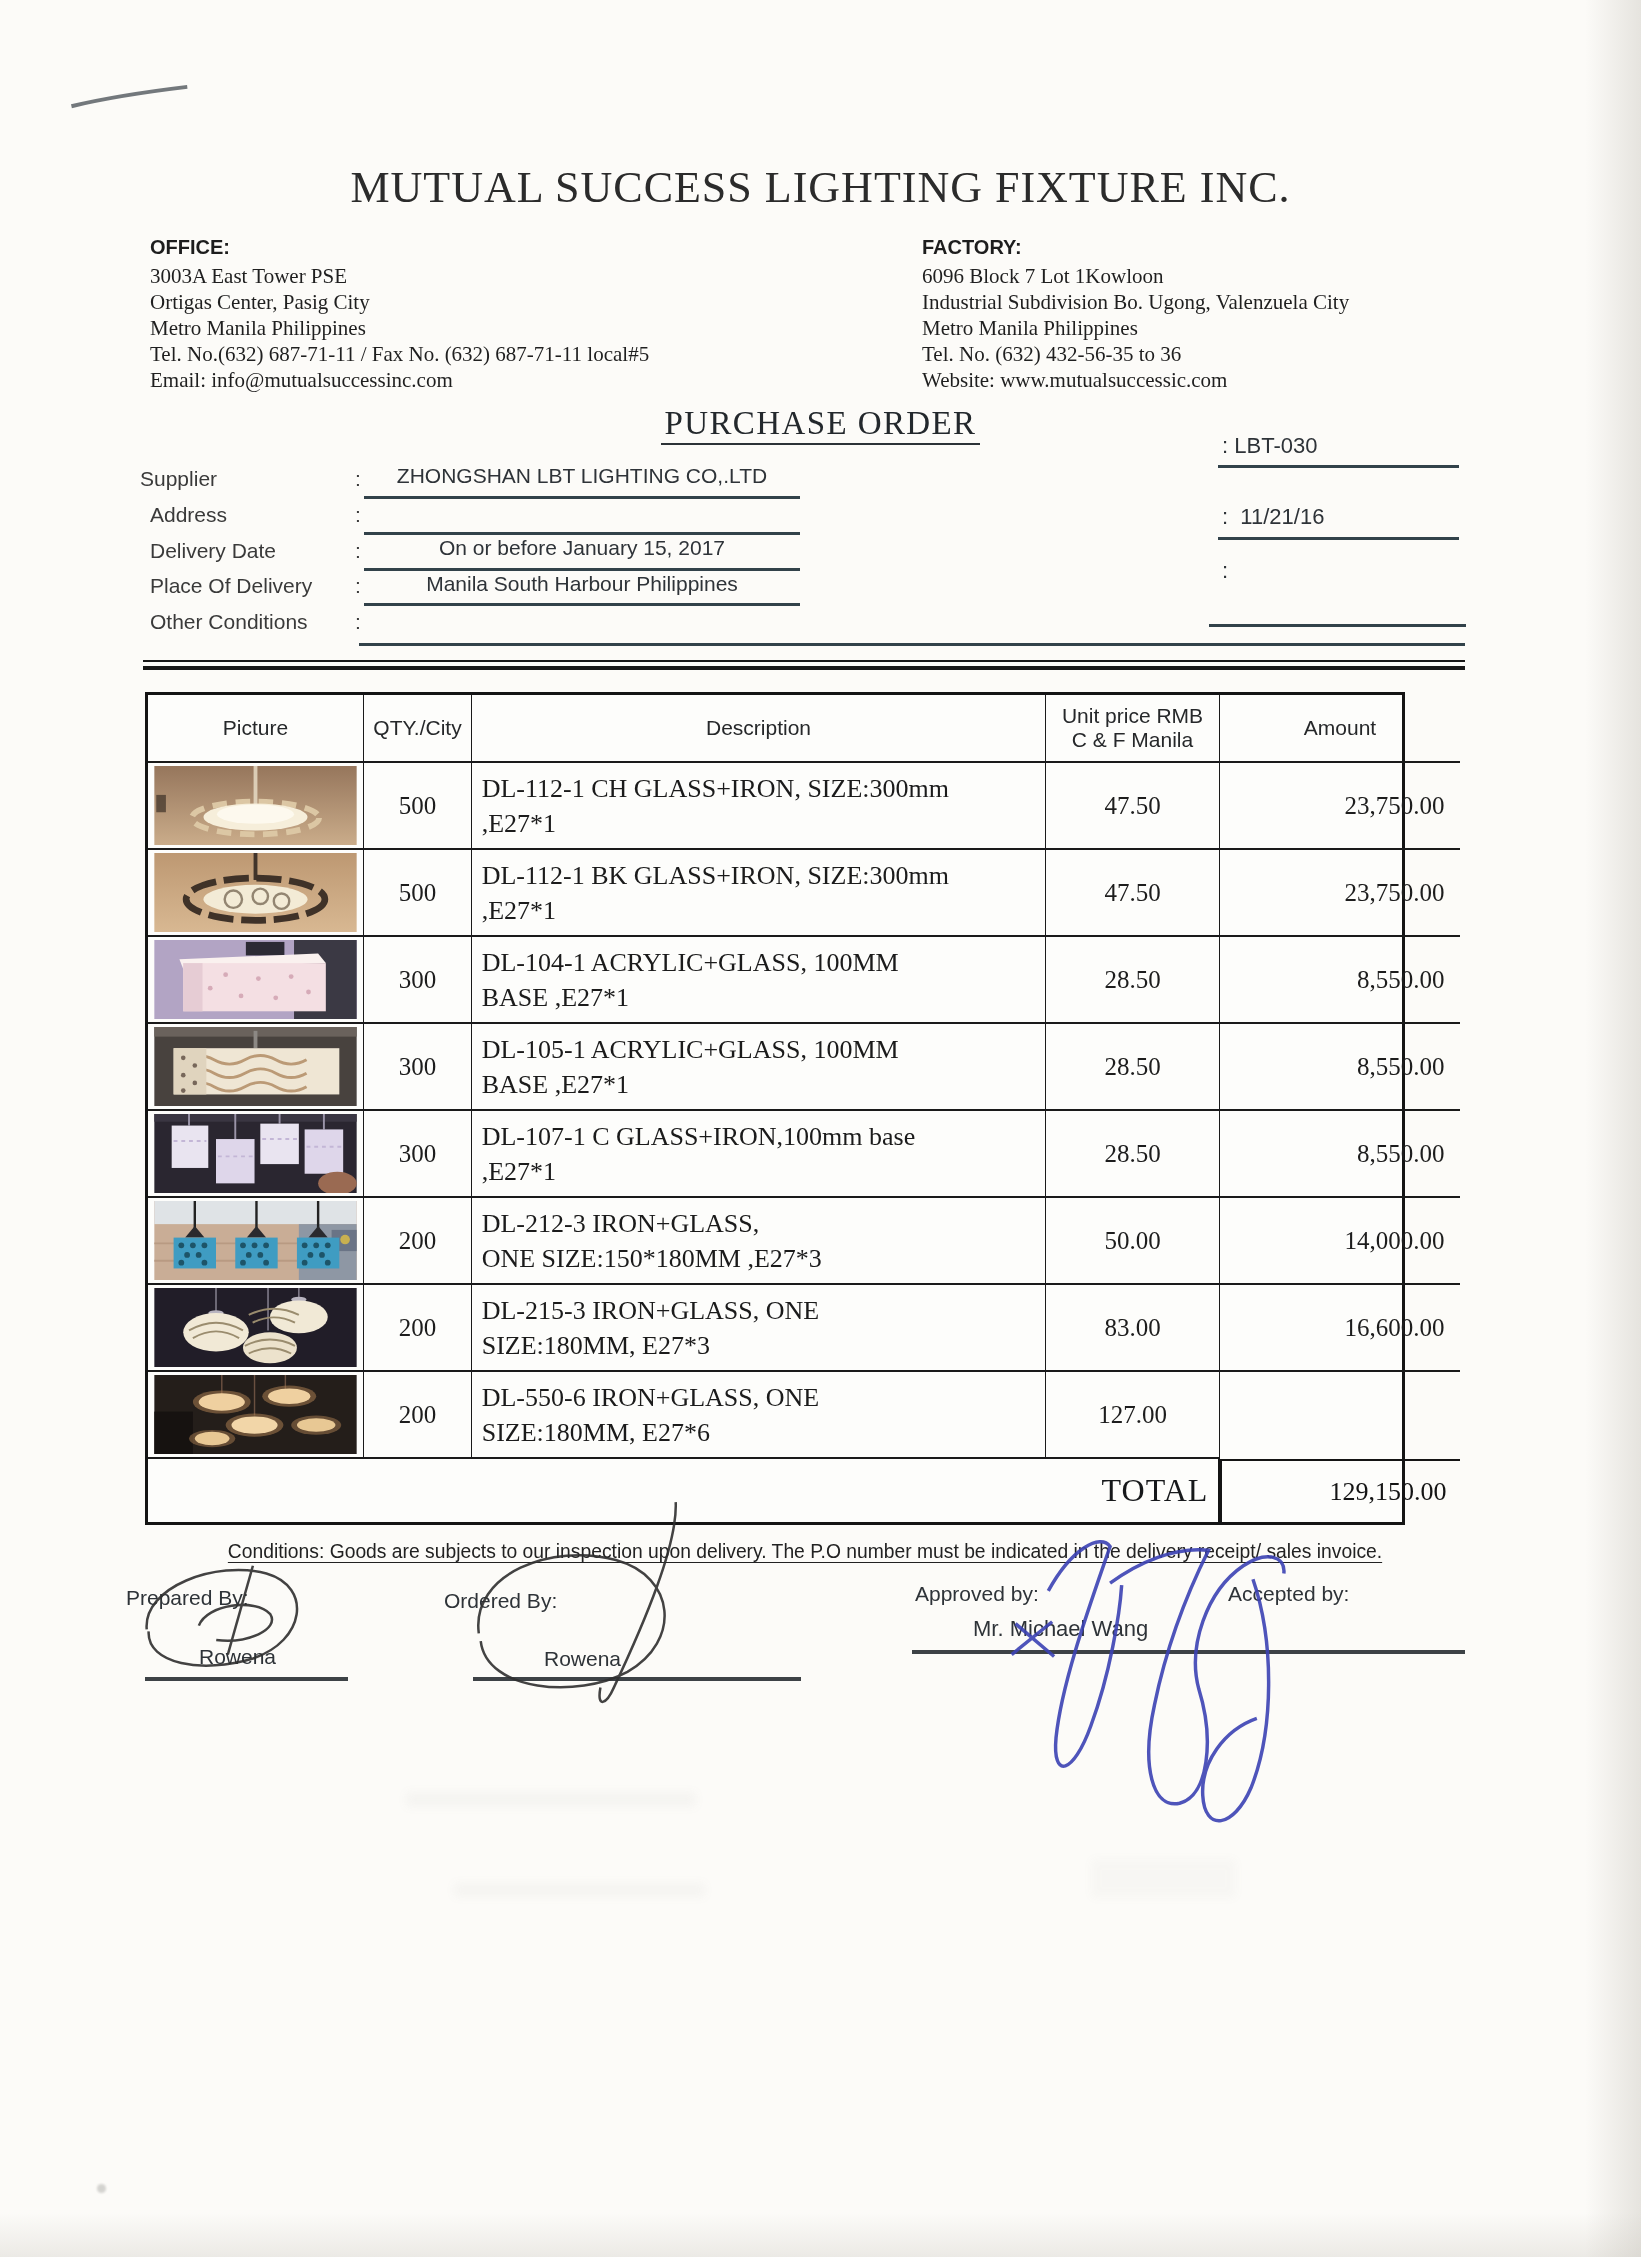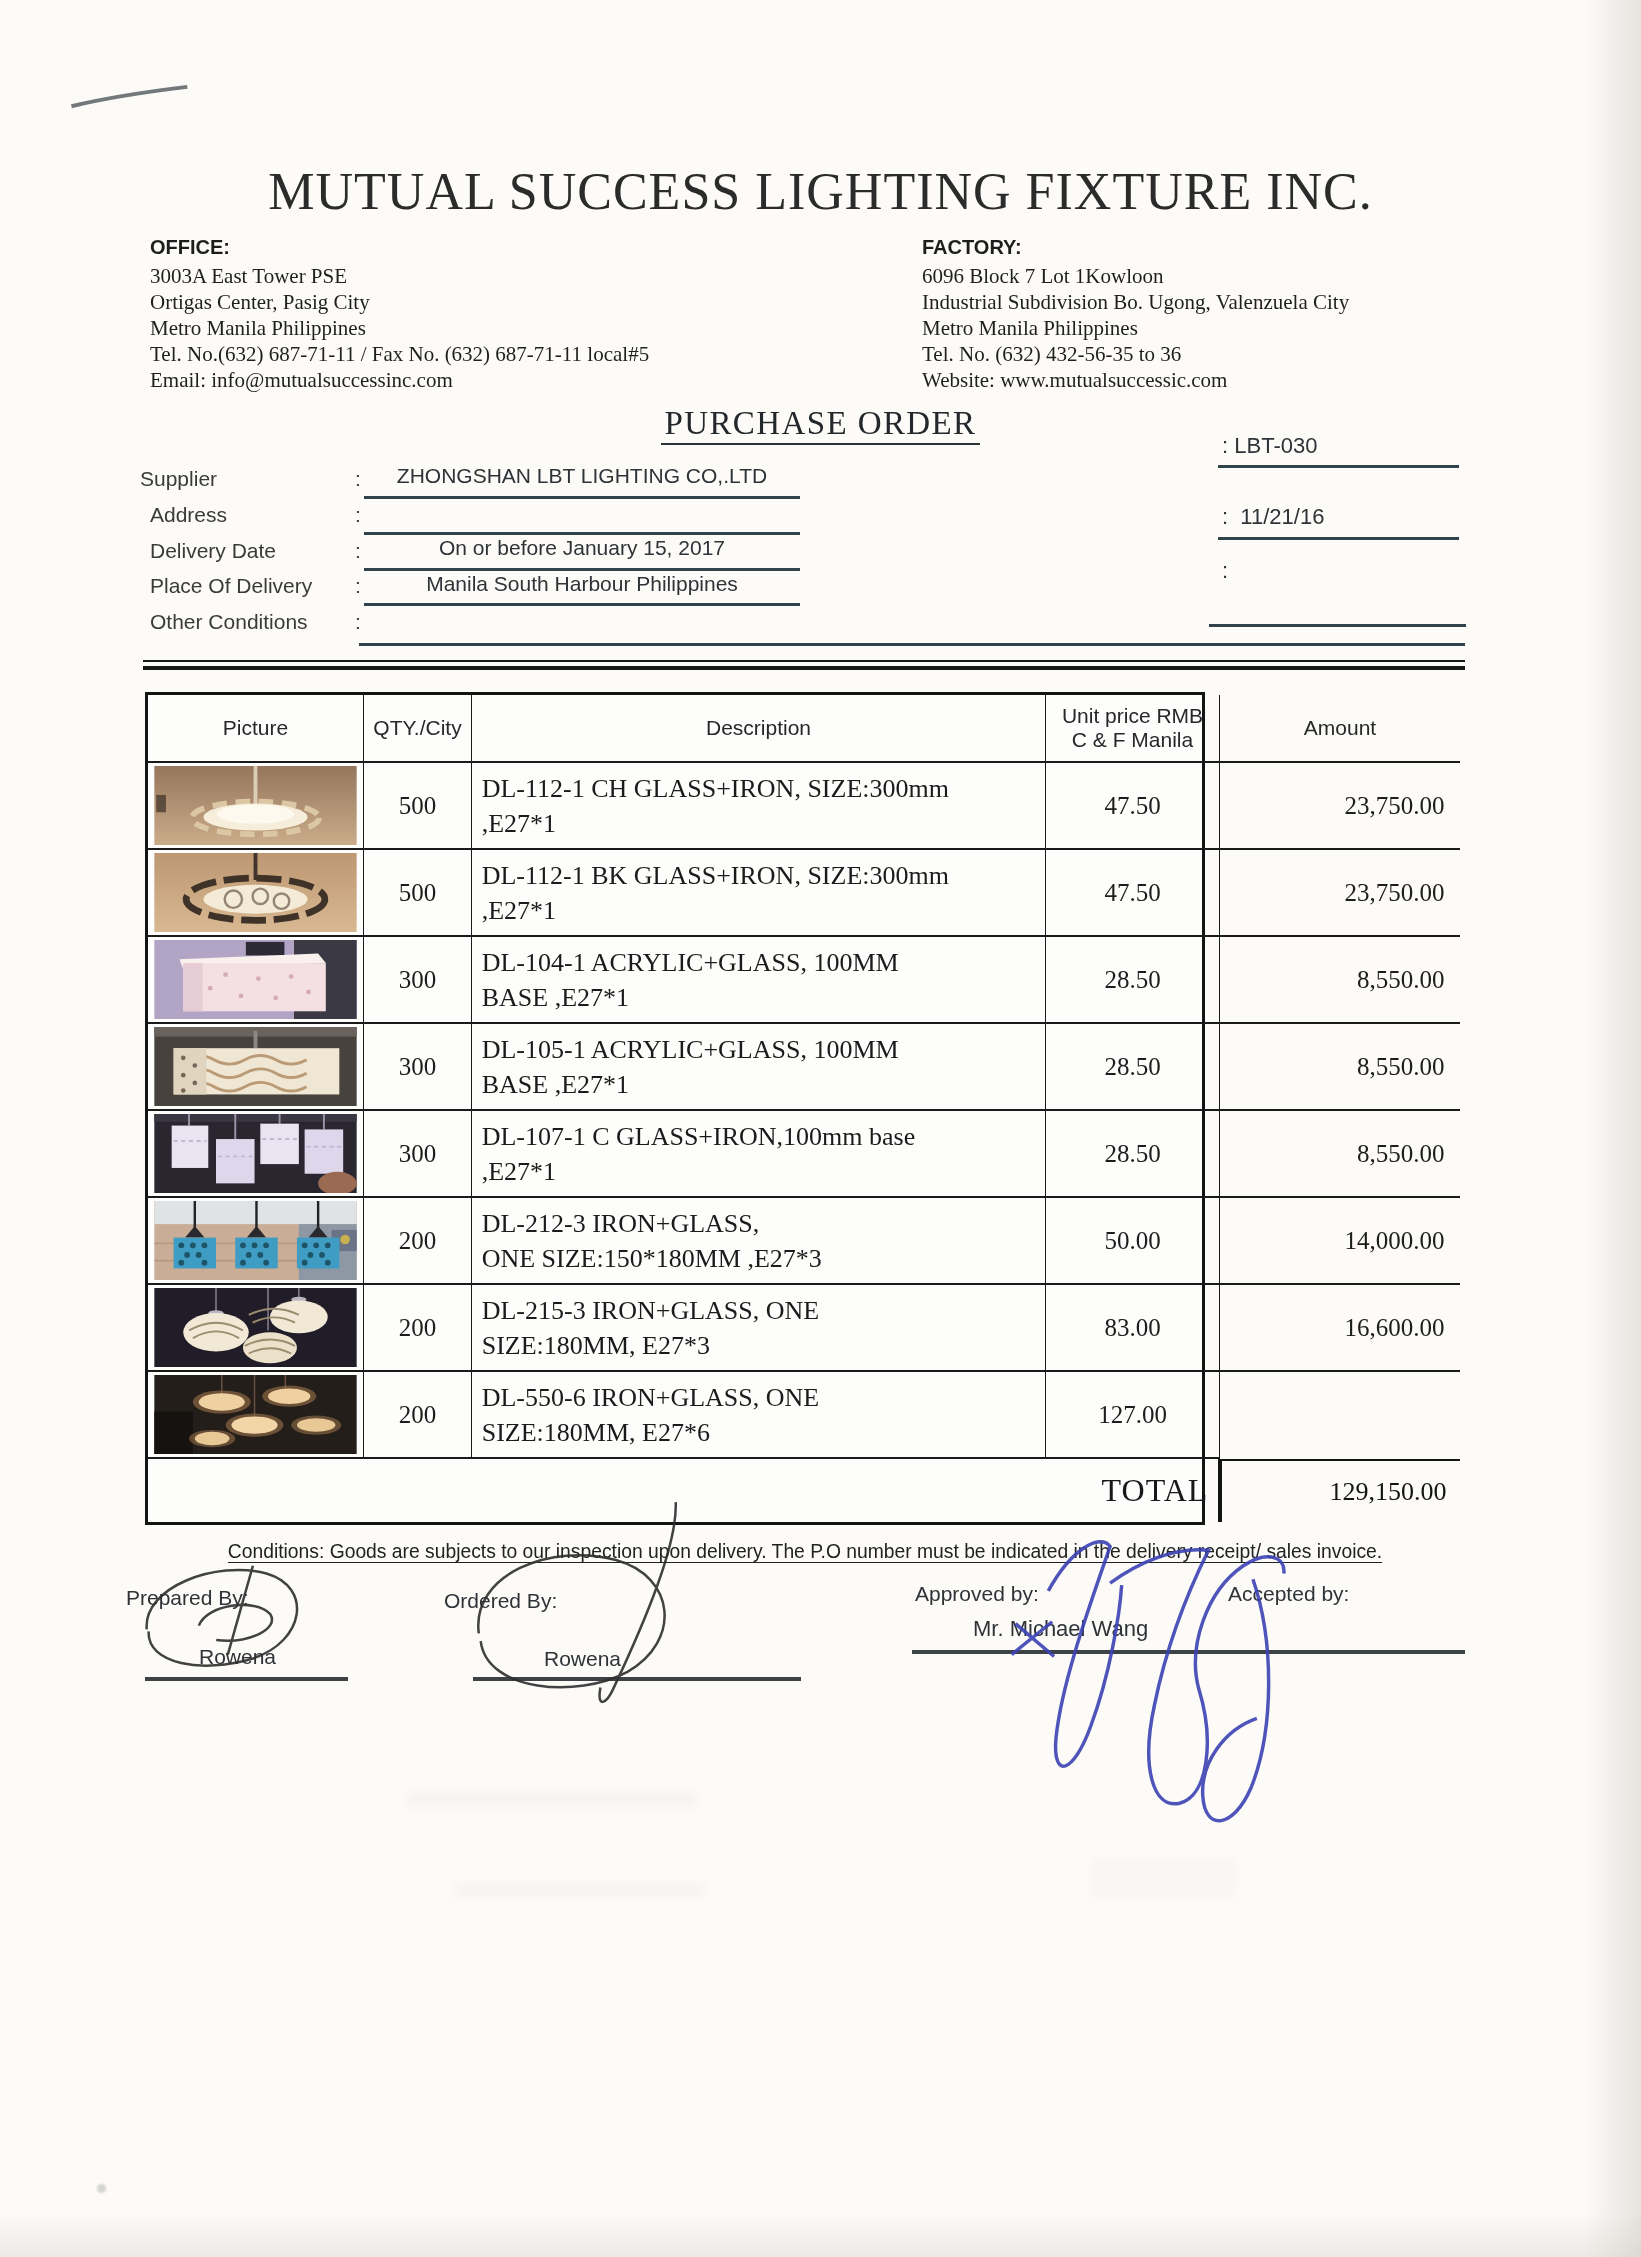--- a/index.html
+++ b/index.html
@@ -4,21 +4,21 @@
 <style>
   html,body{margin:0;padding:0;background:#e9e7e2;}
   .page{
     position:relative;width:1641px;height:2257px;margin:0 auto;
     background:#fcfbf8;overflow:hidden;
     font-family:"Liberation Sans","DejaVu Sans",sans-serif;color:#222;
   }
   .abs{position:absolute;}
   .serif{font-family:"Liberation Serif","DejaVu Serif",serif;}
 
-  .company-title{left:0;right:0;top:162px;text-align:center;font-size:52px;
+  .company-title{left:0;right:0;top:162px;text-align:center;font-size:44px;
     letter-spacing:1px;color:#2b2b2b;}
   .addr-block{top:234px;width:541px;line-height:26px;}
   .addr-label{font-weight:bold;font-size:20px;color:#1d1d1d;margin-bottom:2.9px;}
   .addr-line{font-family:"Liberation Serif","DejaVu Serif",serif;font-size:21px;color:#1f1f1f;}
 
   .po-title{left:0;right:0;top:405px;text-align:center;}
   .po-title span{display:inline-block;font-size:33px;letter-spacing:1.4px;color:#23282c;
     border-bottom:2.9px solid #2c3237;padding:0 3.9px 1px 3.9px;}
 
   .rule{background:#32424a;height:2.9px;}
@@ -27,21 +27,21 @@
   .field-label{font-size:21px;color:#3a3a3a;}
   .field-colon{font-size:21px;color:#3a3a3a;}
   .field-value{font-size:21px;color:#2e3338;text-align:center;width:436px;}
 
   .right-text{font-size:22px;color:#2e3338;}
 
   .double-rule{left:143px;top:660px;width:1322px;height:9.7px;
     border-top:2.9px solid #181818;border-bottom:4.8px solid #181818;box-sizing:border-box;}
 
   .po-table{
-    left:145px;top:692px;width:1060px;height:833px;box-sizing:border-box;
+    left:145px;top:692px;width:1260px;height:833px;box-sizing:border-box;
     border:3.9px solid #141414;display:grid;
     grid-template-columns:216px 108px 574px 174px 240px;
     grid-template-rows:68px repeat(8,87px) 63px;
     background:#fdfdfb;
   }
   .cell{border-right:1.9px solid #1a1a1a;border-bottom:2.9px solid #1a1a1a;
     display:flex;align-items:center;justify-content:center;box-sizing:border-box;}
   .cell.lastcol{border-right:none;}
   .hcell{flex-direction:column;font-size:21px;line-height:24px;color:#26282a;}
   .c-qty{font-family:"Liberation Serif","DejaVu Serif",serif;font-size:25px;color:#1d1d1d;}

